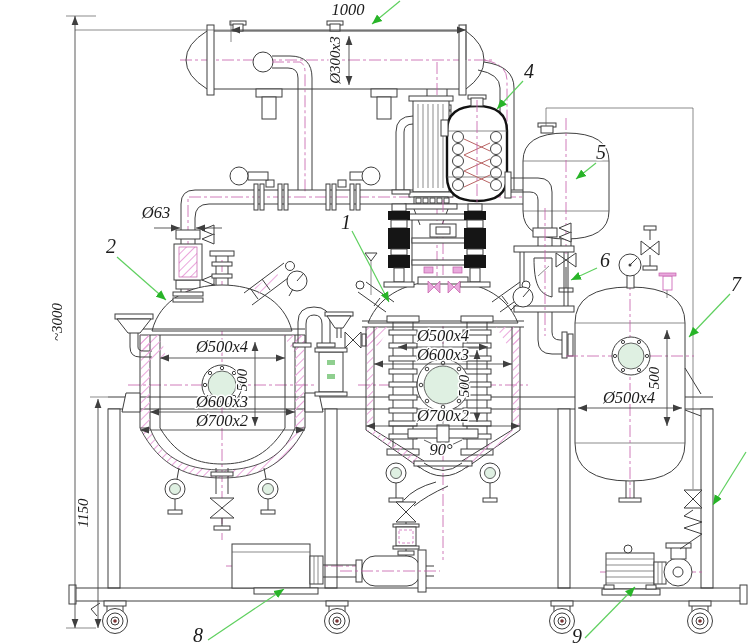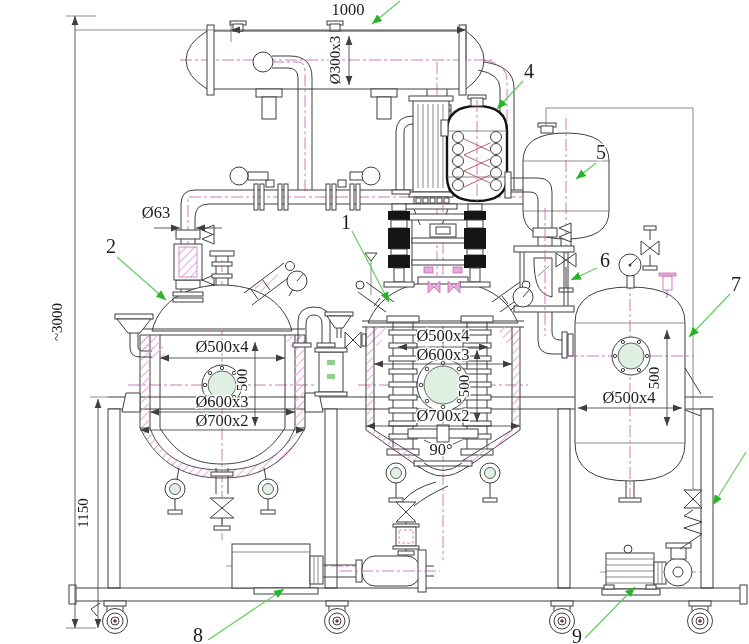--- a/index.html
+++ b/index.html
@@ -1,16 +1,16 @@
 <!DOCTYPE html>
 <html><head>
 <meta charset="utf-8">
 <style>
   html,body{margin:0;padding:0;background:#fff;}
-  .canvas{position:relative;width:749px;height:644px;background:#ffffff;overflow:hidden;}
+  .canvas{position:relative;width:749px;height:644px;background:#ffffff;overflow:hidden;font-style:italic;}
   svg text{font-family:"Liberation Serif","DejaVu Serif",serif;fill:#1c1c1c;
            paint-order:stroke;stroke:#ffffff;stroke-width:3px;stroke-linejoin:round;}
   .t15{font-size:15px}.t16{font-size:16.5px}.t20{font-size:20px}
   .ln{stroke:#3f3f3f;stroke-width:1;fill:none}
   .lnt{stroke:#5a5a5a;stroke-width:.7;fill:none}
   .blk{stroke:#121212;stroke-width:2.4;fill:#fff}
   .fw{fill:#fff;stroke:#3f3f3f;stroke-width:1}
   .cl{stroke:#c45ca8;stroke-width:.8;fill:none;stroke-dasharray:12 3 3 3}
   .pk{stroke:#cf6cbb;stroke-width:.9;fill:none}
   .pkf{fill:#e9aadd;stroke:#c45ca8;stroke-width:.7}

